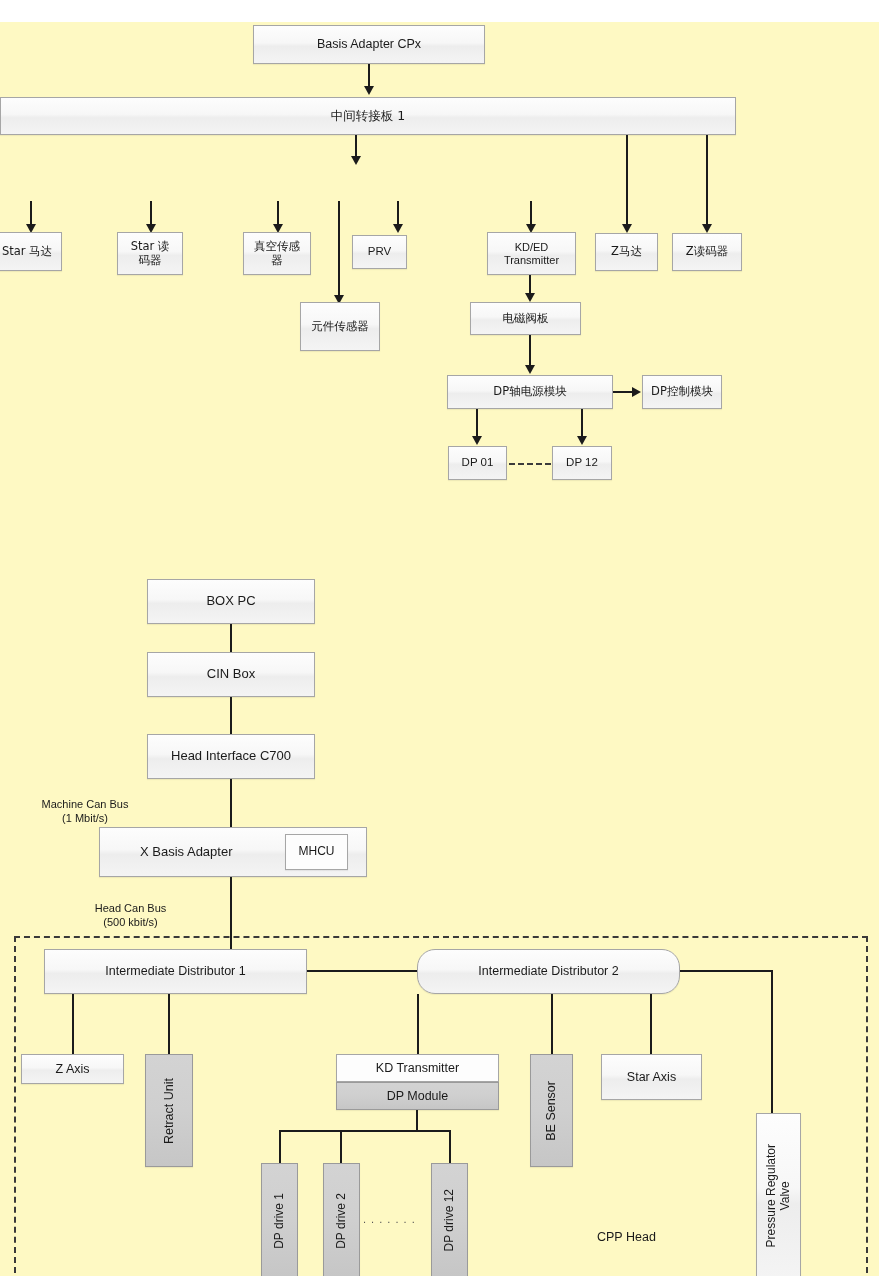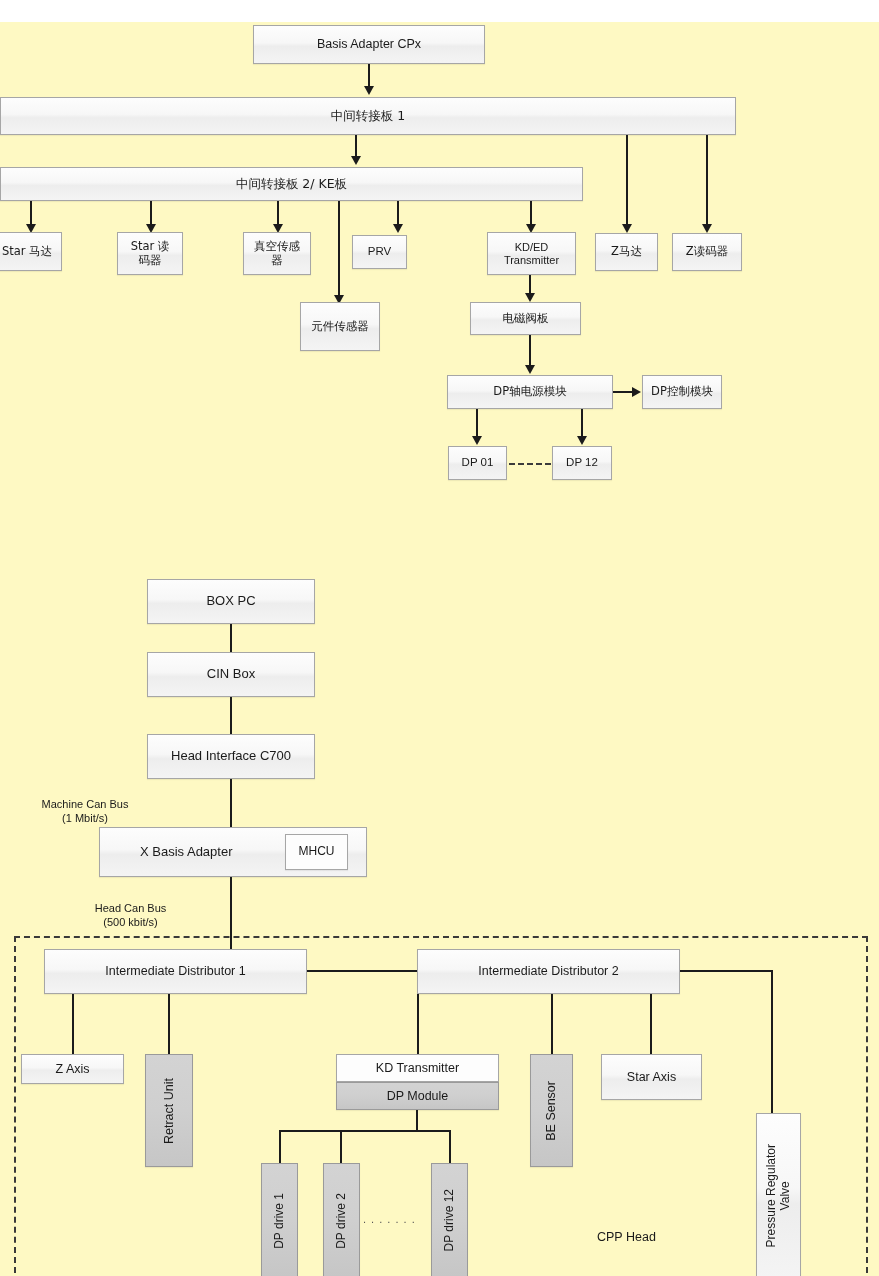--- a/index.html
+++ b/index.html
@@ -89,23 +89,20 @@
 
   <div class="ln vln" style="left:355px;top:113px;height:25px;"></div>
   <div class="arrow-d" style="left:351px;top:134px;"></div>
 
   <div class="ln vln" style="left:626px;top:113px;height:93px;"></div>
   <div class="arrow-d" style="left:622px;top:202px;"></div>
 
   <div class="ln vln" style="left:706px;top:113px;height:93px;"></div>
   <div class="arrow-d" style="left:702px;top:202px;"></div>
 
-  <div class="node" style="left:0px;top:145px;width:583px;height:34px;font-size:12.5px;">
-    <span class="cn">中间转接板 2/ KE板</span>
-  </div>
 
   <div class="ln vln" style="left:30px;top:179px;height:27px;"></div>
   <div class="arrow-d" style="left:26px;top:202px;"></div>
 
   <div class="ln vln" style="left:150px;top:179px;height:27px;"></div>
   <div class="arrow-d" style="left:146px;top:202px;"></div>
 
   <div class="ln vln" style="left:277px;top:179px;height:27px;"></div>
   <div class="arrow-d" style="left:273px;top:202px;"></div>
 
@@ -222,21 +219,21 @@
 (500 kbit/s)</span></div>
 
   <div class="region" style="left:14px;top:914px;width:854px;height:357px;"></div>
 
   <div class="node" style="left:44px;top:927px;width:263px;height:45px;font-size:12.5px;">
     <span>Intermediate Distributor 1</span>
   </div>
 
   <div class="ln hln" style="left:307px;top:948px;width:110px;"></div>
 
-  <div class="node" style="left:417px;top:927px;width:263px;height:45px;font-size:12.5px;">
+  <div class="node" style="left:417px;top:927px;width:263px;height:45px;font-size:12.5px;border-radius:18px;">
     <span>Intermediate Distributor 2</span>
   </div>
 
   <div class="ln vln" style="left:72px;top:972px;height:60px;"></div>
   <div class="ln vln" style="left:168px;top:972px;height:60px;"></div>
 
   <div class="ln vln" style="left:417px;top:972px;height:60px;"></div>
   <div class="ln vln" style="left:551px;top:972px;height:60px;"></div>
   <div class="ln vln" style="left:650px;top:972px;height:60px;"></div>
 

